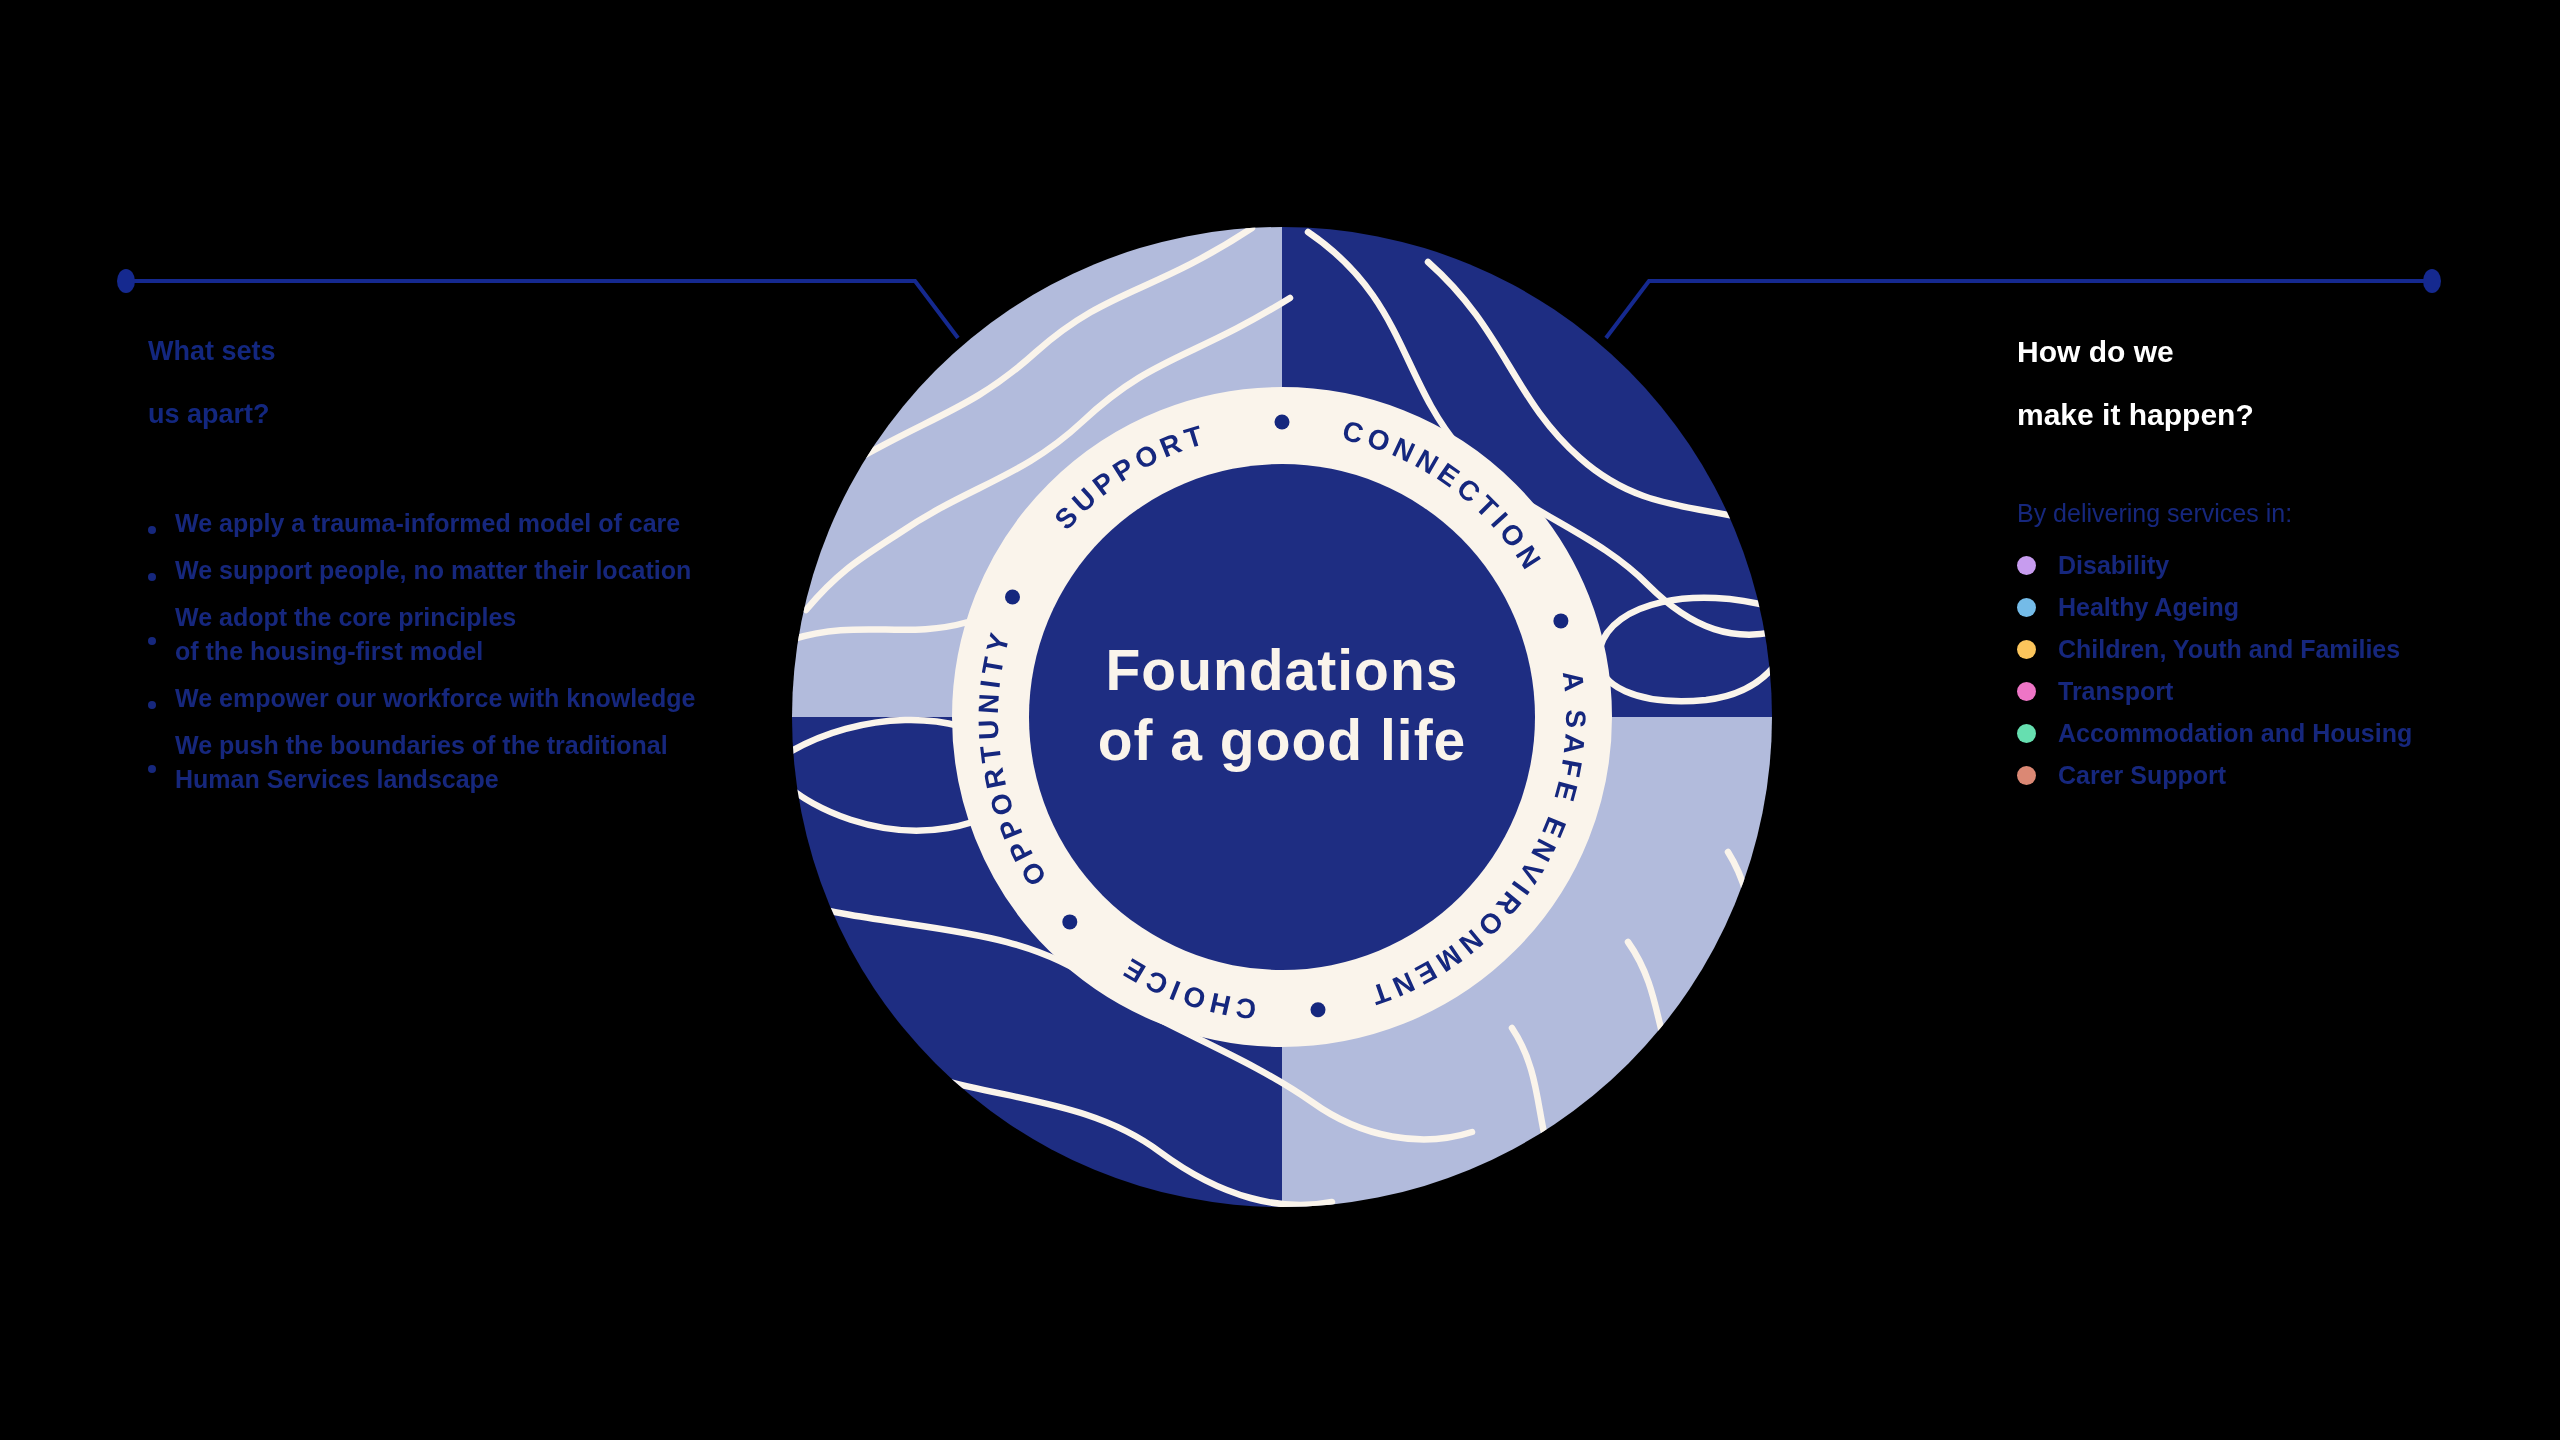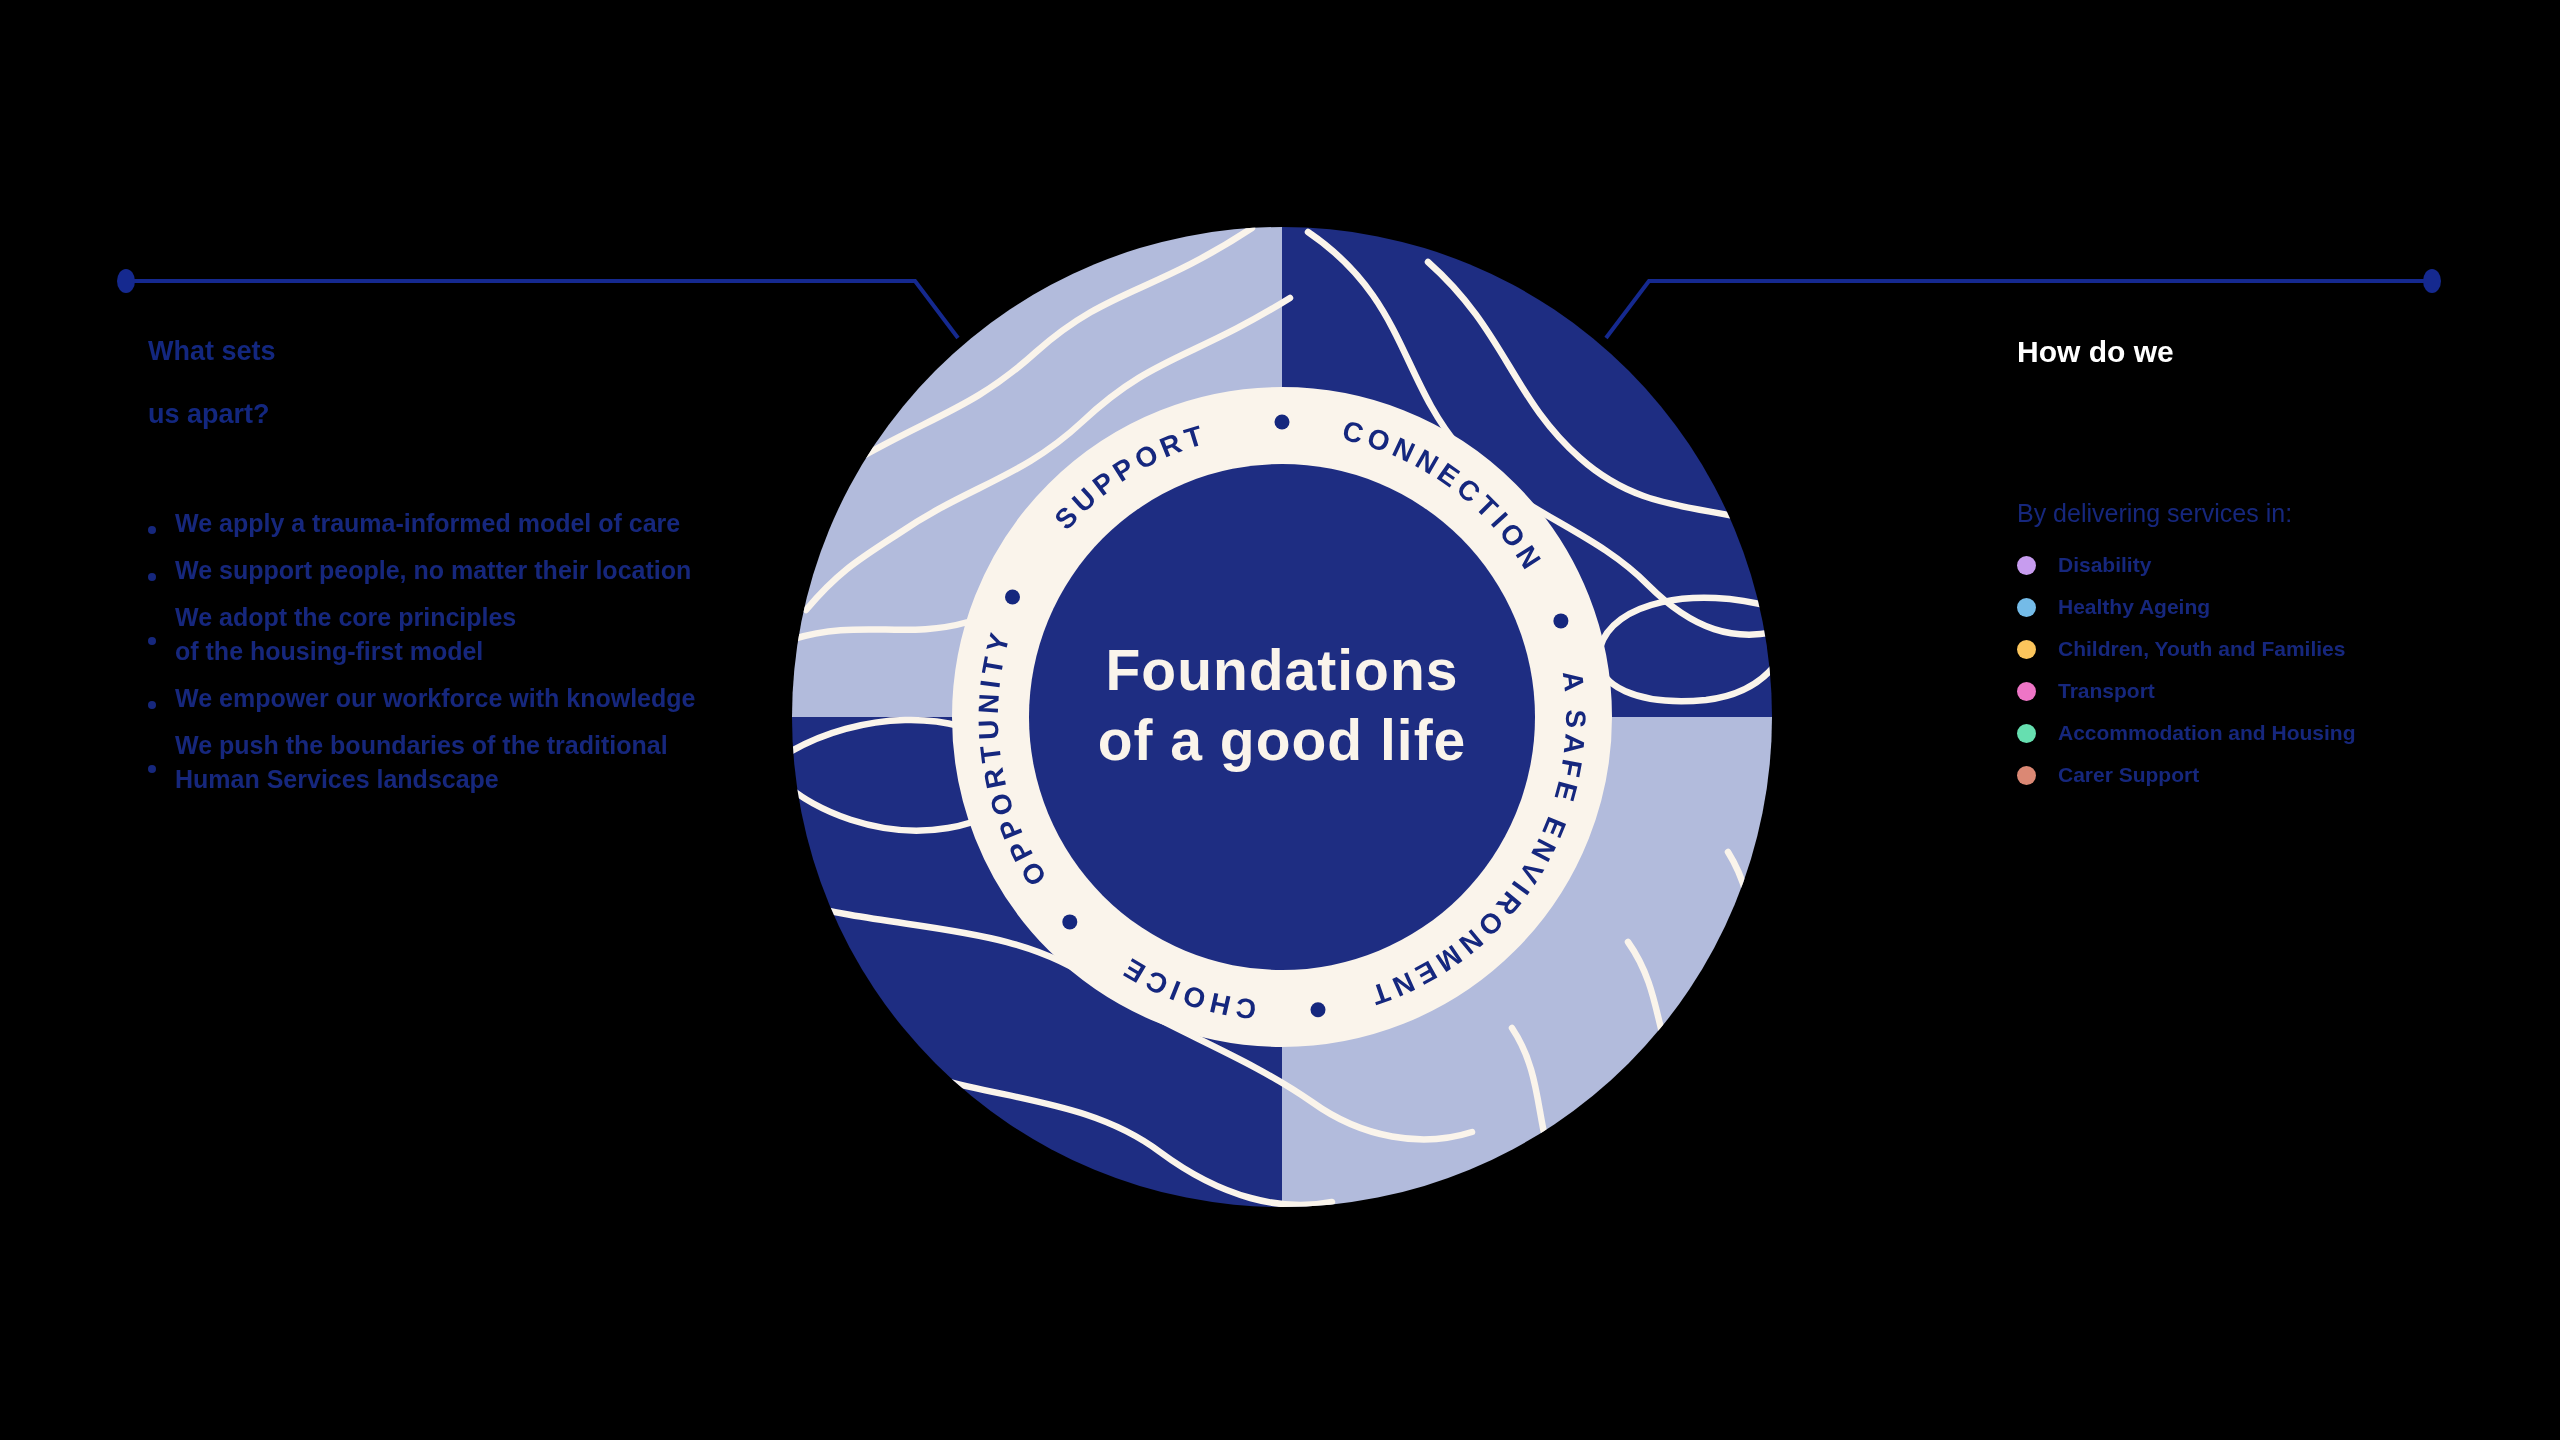--- a/index.html
+++ b/index.html
@@ -22,21 +22,21 @@
     position:absolute;left:2017px;top:320px;
     font-size:30px;line-height:63px;font-weight:700;color:#ffffff;
   }
   .right-intro{
     position:absolute;left:2017px;top:496px;
     font-size:25px;line-height:34px;font-weight:400;color:#16277D;
   }
   .right-services{position:absolute;left:2017px;top:544px;}
   .service-item{display:flex;align-items:center;height:42px;}
   .sdot{flex:none;width:19px;height:19px;border-radius:50%;margin-right:22px;background:#999;}
-  .slabel{font-size:21px;font-weight:700;color:#16277D;}
+  .slabel{font-size:25px;font-weight:700;color:#16277D;}
   
   .ring-word{
     font-size:28px;font-weight:700;letter-spacing:5px;fill:#15277E;
   }
   .center-title{
     font-size:57px;font-weight:700;fill:#FAF4EB;letter-spacing:1px;
   }
 </style>
 </head>
 <body>
@@ -158,20 +158,21 @@
       <span class="bdot"></span>
       <div class="btext">
         <div>We push the boundaries of the traditional</div>
         <div>Human Services landscape</div>
       </div>
     </div>
   </div>
 
   <div class="right-heading">
     <div>How do we</div>
+    <div>make it happen?</div>
   </div>
 
   <div class="right-intro">By delivering services in:</div>
 
   <div class="right-services">
     <div class="service-item">
       <span class="sdot" style="background: rgb(199, 156, 239);"></span>
       <span class="slabel">Disability</span>
     </div>
     <div class="service-item">

